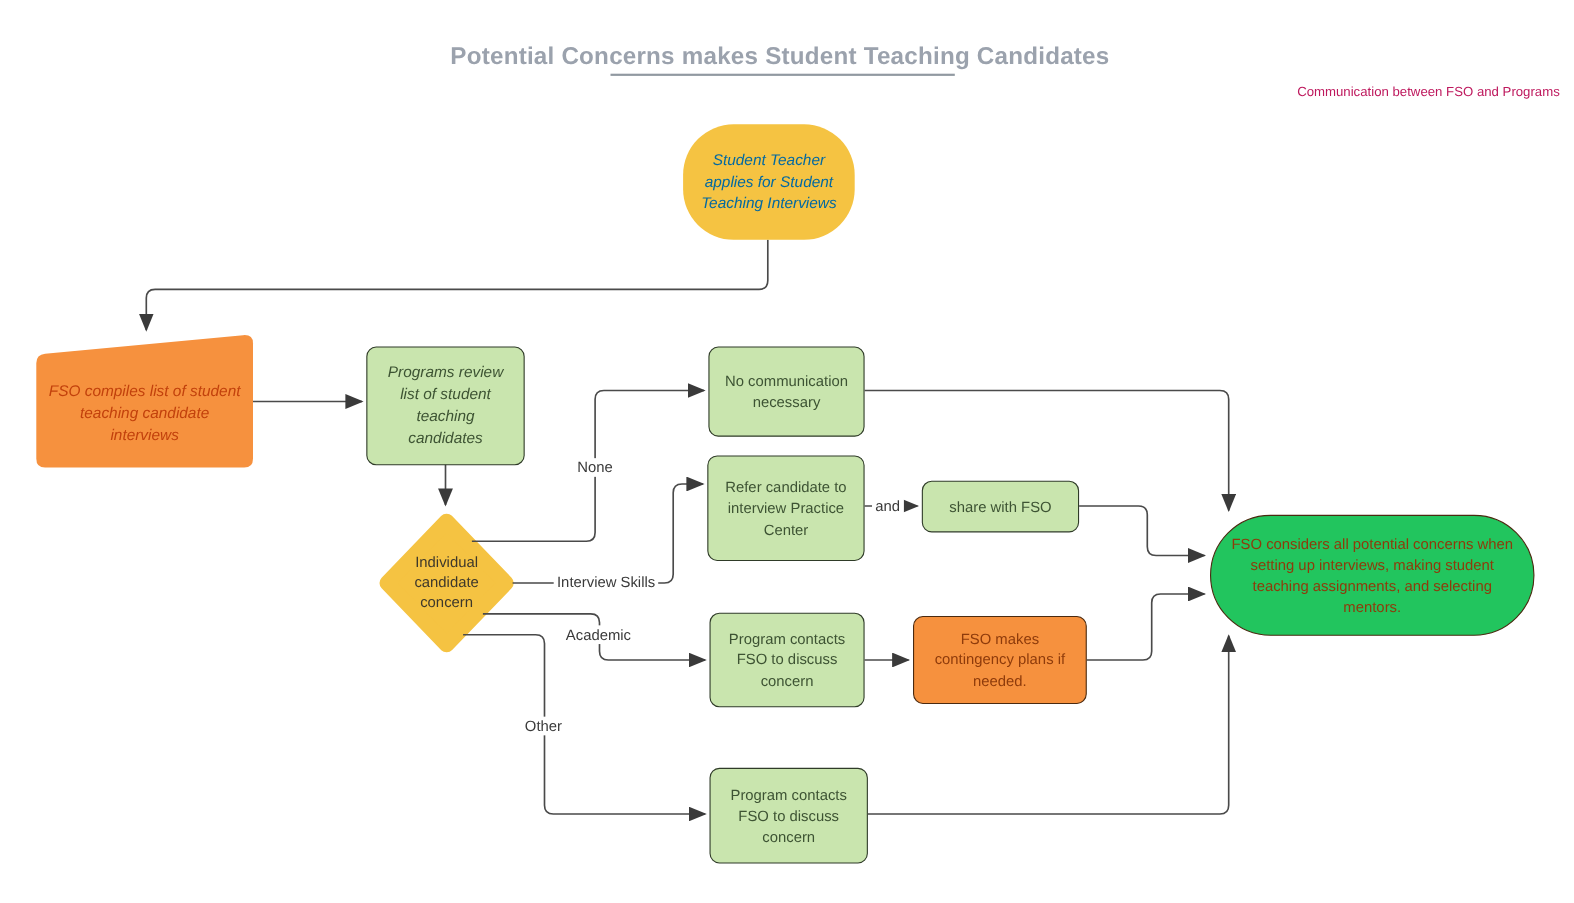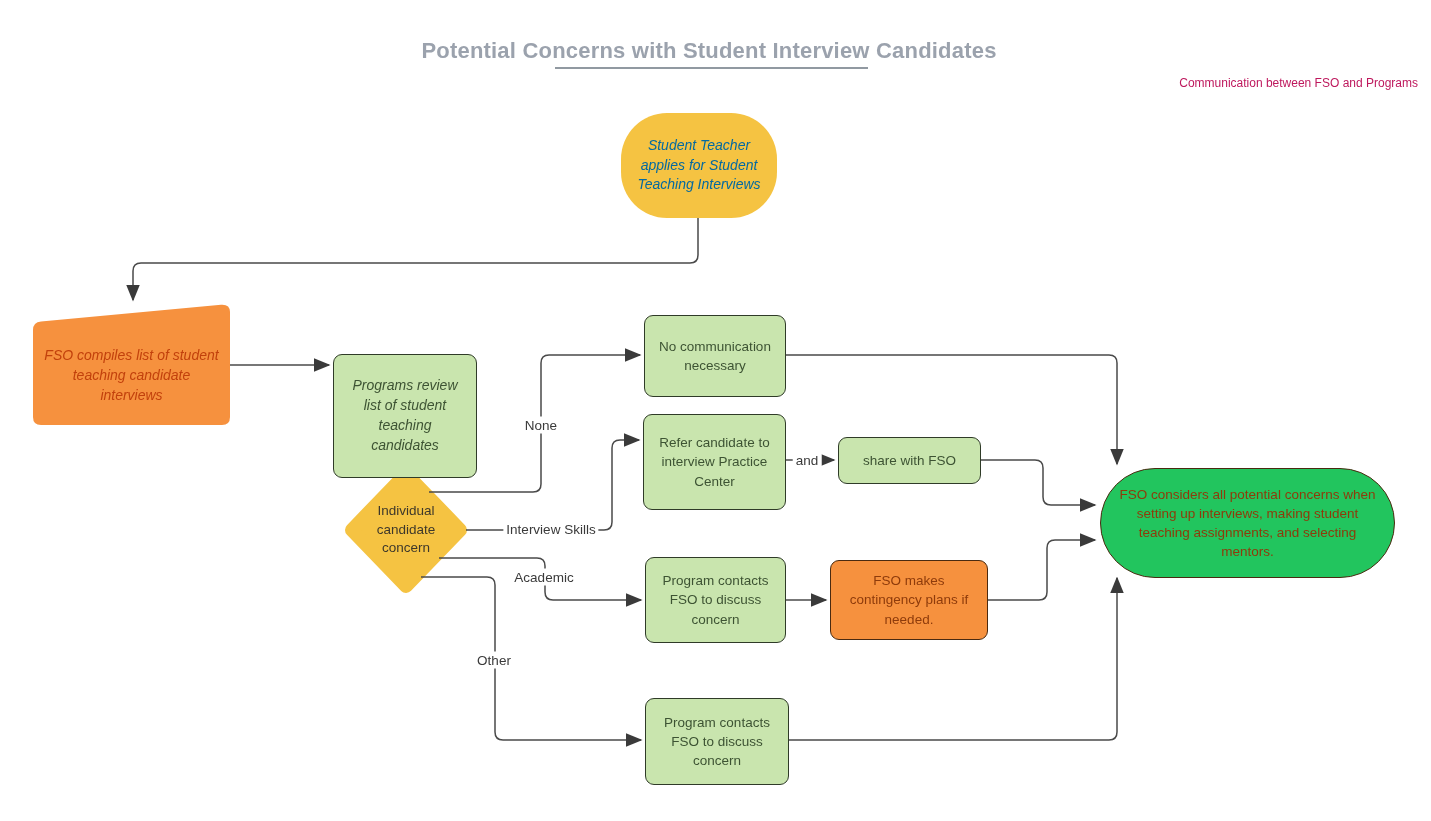--- a/index.html
+++ b/index.html
@@ -28,21 +28,21 @@
   .edge-label{
     position:absolute;transform:translate(-50%,-50%);background:#ffffff;
     padding:1px 3px;font-size:13.5px;color:#3a3a3a;white-space:nowrap;
   }
 </style>
 </head>
 <body>
 
 <div class="canvas">
 
-  <div class="hdr"><span class="title">Potential Concerns with Student Interview Candidates</span></div>
+  <div class="hdr"><span class="title">Potential Concerns makes Student Teaching Candidates</span></div>
   <div class="title-rule"></div>
   <div class="subtitle">Communication between FSO and Programs</div>
 
   <svg class="wires" viewBox="0 0 1431 821">
     <defs>
       <marker id="arrow" viewBox="0 0 11 9" markerWidth="11" markerHeight="9" refX="10" refY="4.5" orient="auto">
         <path d="M0,0 L11,4.5 L0,9 Z" fill="#3a3a3a"></path>
       </marker>
     </defs>
 
@@ -68,21 +68,21 @@
   </svg>
 
   <div class="node yellow pill" style="left:621px;top:113px;width:156px;height:105px;padding:0 14px;">
     <span>Student Teacher applies for Student Teaching Interviews</span>
   </div>
 
   <div class="overlay-text manual-text" style="left:43px;top:332px;width:177px;height:88px;">
     <span>FSO compiles list of student teaching candidate interviews</span>
   </div>
 
-  <div class="node green italic" style="left:333px;top:315px;width:144px;height:124px;padding:0 10px;margin-top:39px;">
+  <div class="node green italic" style="left:333px;top:315px;width:144px;height:108px;padding:0 10px;">
     <span>Programs review list of student teaching candidates</span>
   </div>
 
   <div class="overlay-text diamond-text" style="left:356px;top:502px;width:100px;height:56px;">
     <span>Individual candidate concern</span>
   </div>
 
   <div class="node green" style="left:644px;top:315px;width:142px;height:82px;padding:0 10px;justify-content:center;">
     <span>No communication necessary</span>
   </div>

